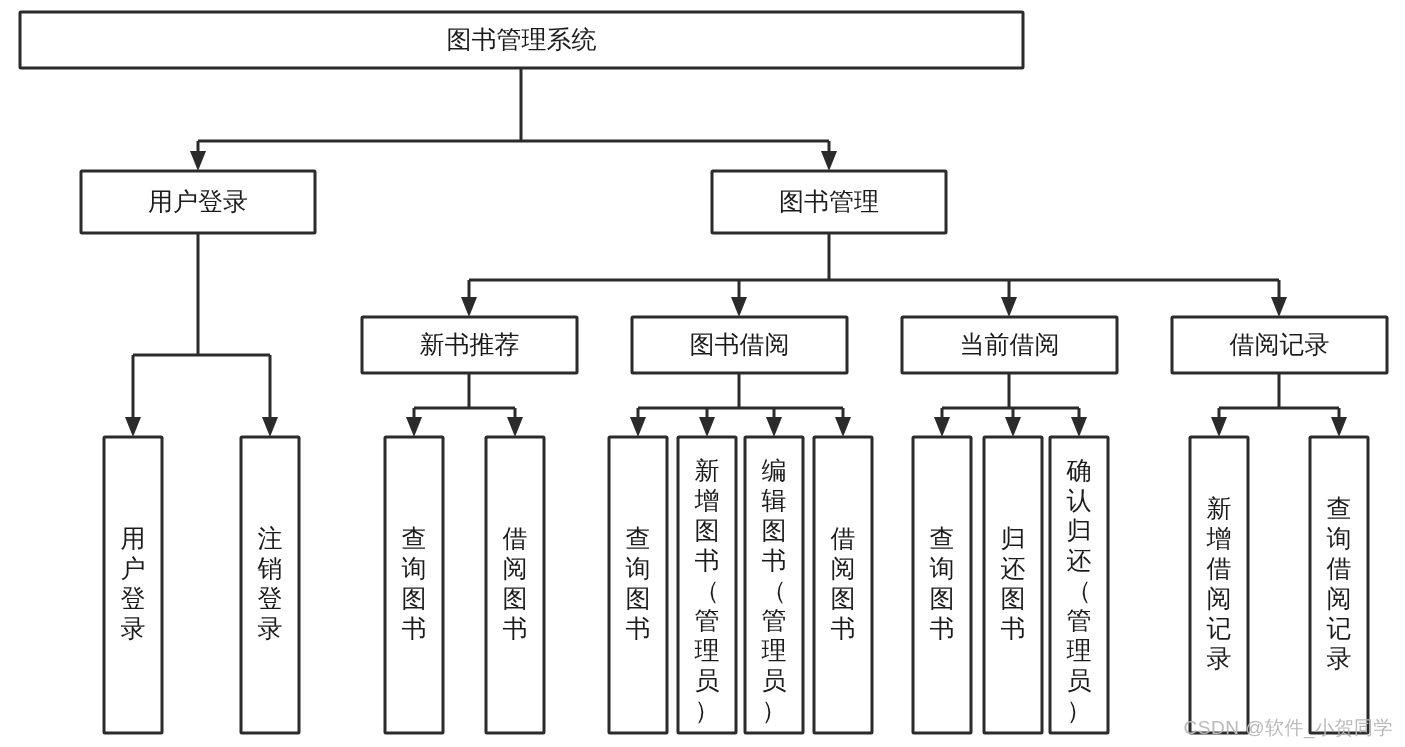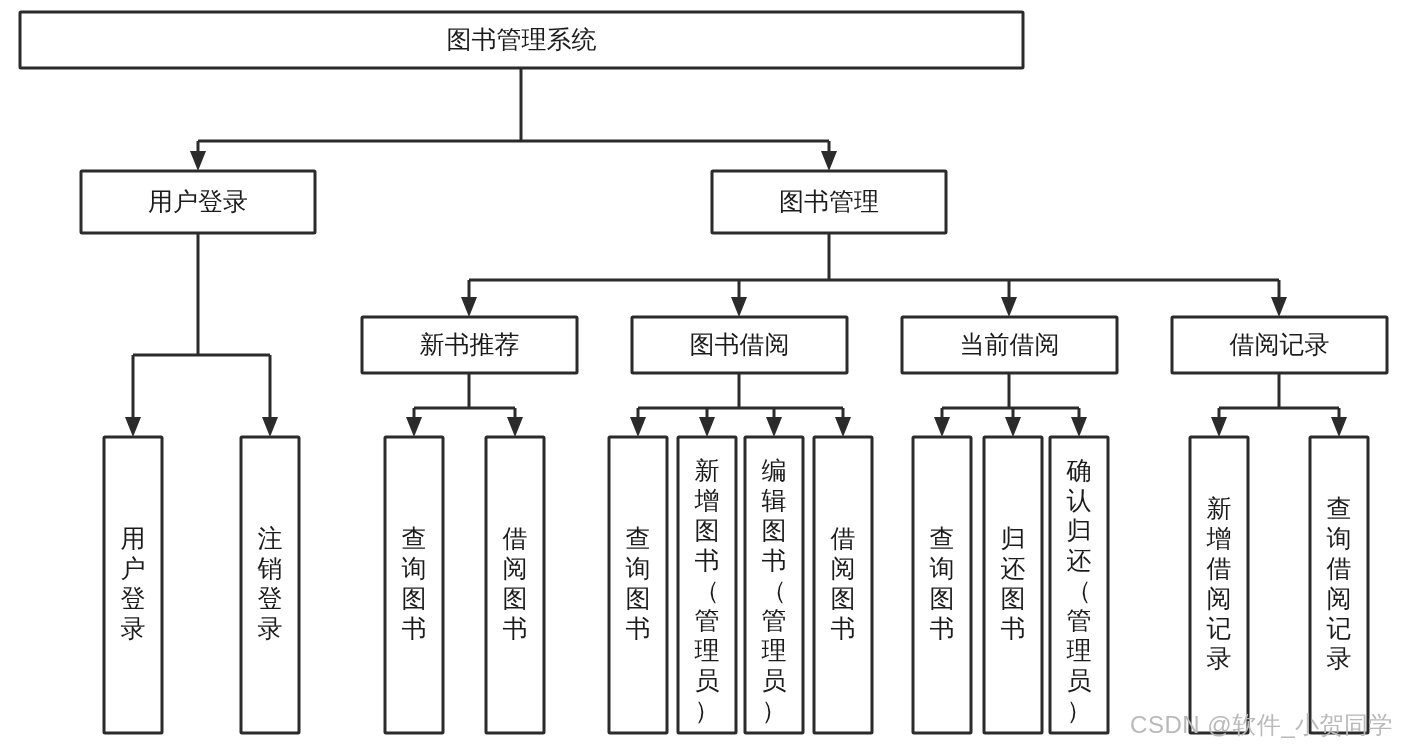--- a/index.html
+++ b/index.html
@@ -49,21 +49,21 @@
   }
   .arrow-head {
     fill: #2b2b2b;
     stroke: none;
   }
   .watermark-text {
     position: absolute;
     right: 12px;
     bottom: 6px;
     font-family: "Liberation Sans", "DejaVu Sans", sans-serif;
-    font-size: 24px;
+    font-size: 19px;
     color: #b9b9b9;
     white-space: nowrap;
     letter-spacing: 0.5px;
     pointer-events: none;
   }
 </style>
 </head>
 <body>
 
 <div id="diagram-root">

